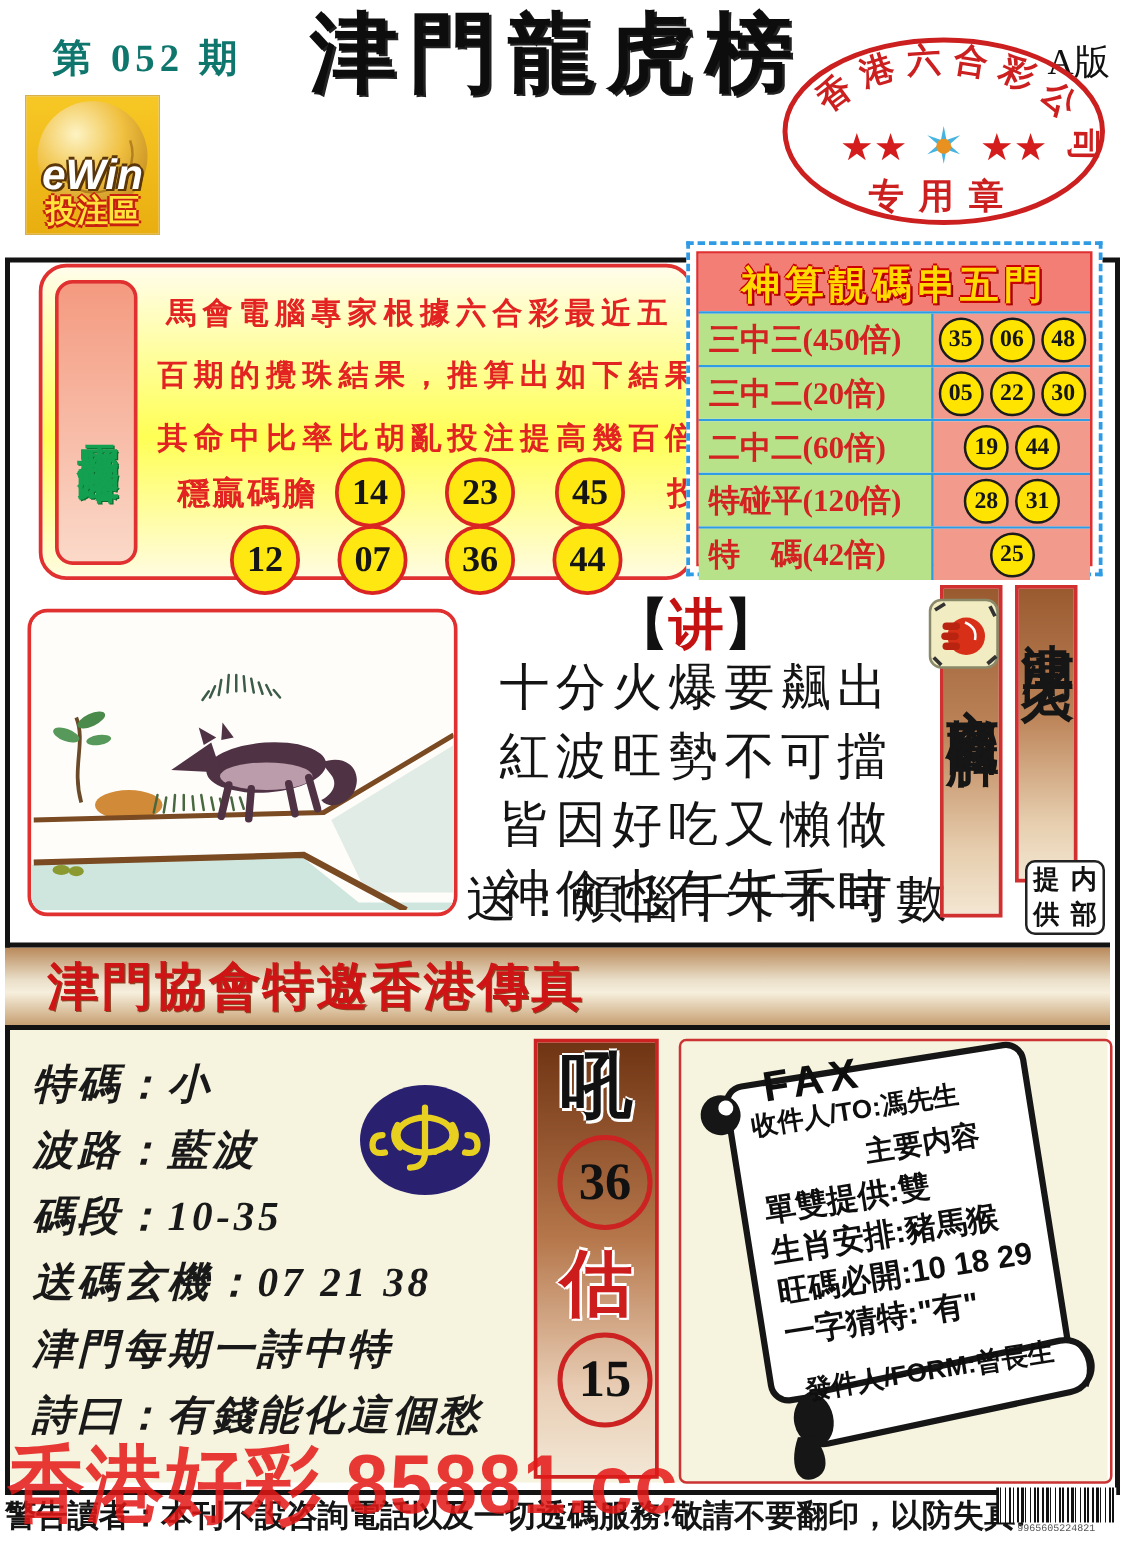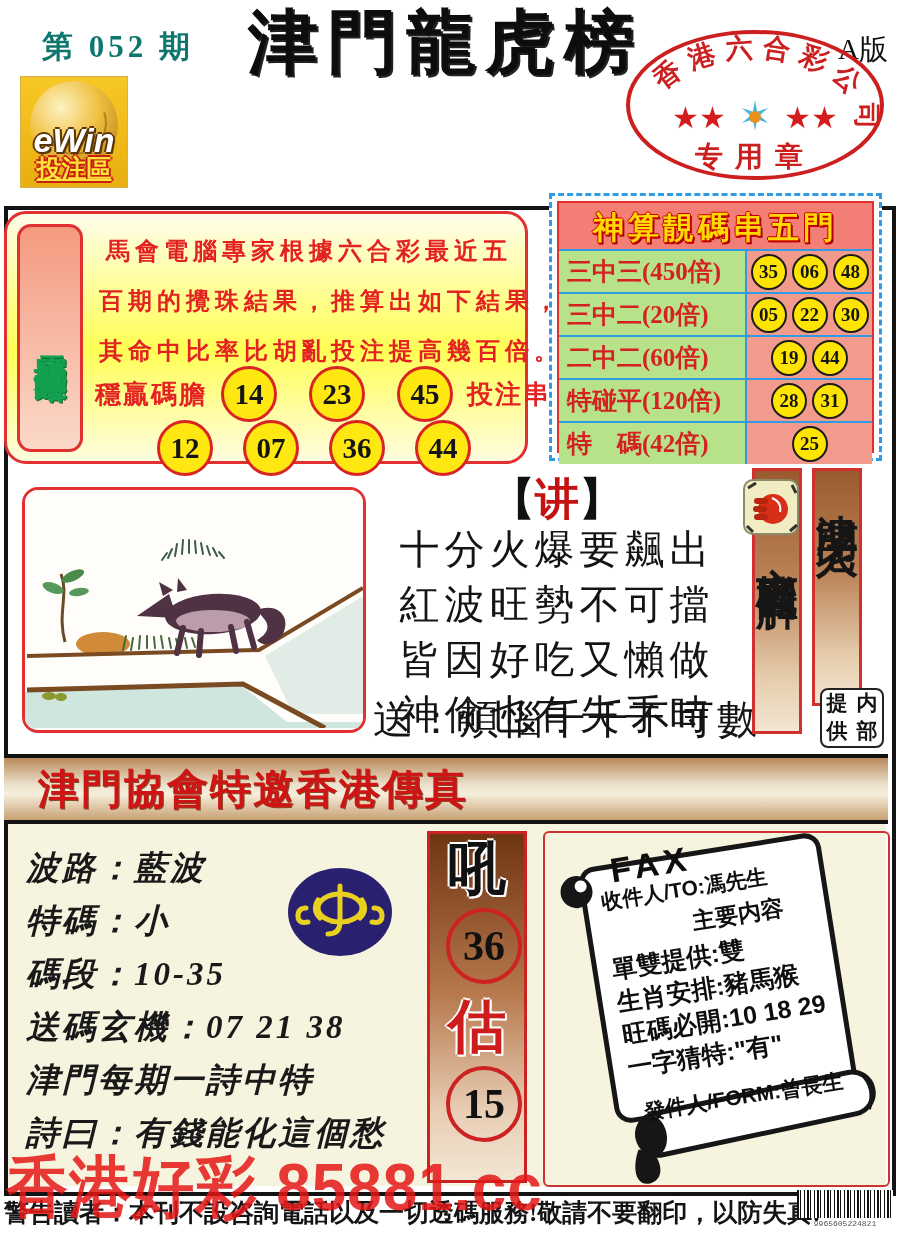--- a/index.html
+++ b/index.html
@@ -17,45 +17,45 @@
   .ewin{left:20px;top:76px;width:106px;height:110px;background:linear-gradient(180deg,#f7c825,#e9ae10);
         border:1px solid #d8b04a;overflow:hidden;}
   .ewin-ball{position:absolute;left:9px;top:4px;width:88px;height:88px;border-radius:50%;
         background:radial-gradient(circle at 35% 30%,#fdf3c4,#f0c040 45%,#b57b12 95%);}
   .ewin-seam{position:absolute;left:22px;top:14px;width:60px;height:60px;border-radius:50%;
         border:2px solid rgba(120,70,0,.45);border-top-color:transparent;border-left-color:transparent;transform:rotate(25deg);}
   .ewin-brand{position:absolute;left:6px;top:44px;width:94px;text-align:center;font-size:34px;font-weight:900;font-style:italic;
         color:#fff;font-family:"Liberation Sans",sans-serif;
         text-shadow:-2px 0 #5a3608,2px 0 #5a3608,0 -2px #5a3608,0 2px #5a3608,2px 2px #5a3608;}
   .ewin-sub{position:absolute;left:0;bottom:2px;width:106px;text-align:center;font-size:25px;font-weight:900;
-        color:#ffe23a;text-shadow:-2px 0 #c82010,2px 0 #c82010,0 -2px #c82010,0 2px #c82010;text-decoration:underline;}
+        color:#ffe23a;text-shadow:-2px 0 #c82010,2px 0 #c82010,0 -2px #c82010,0 2px #c82010;}
 
   
   .stamp{left:622px;top:26px;width:266px;height:158px;}
 
   
   .frame{left:4px;top:206px;width:884px;height:982px;border:4px solid #131313;}
   .banner{left:4px;top:754px;width:884px;height:70px;box-sizing:border-box;
           border:4px solid #131313;border-left:none;border-right:none;
           background:linear-gradient(180deg,#b9895a,#eadfc9 42%,#f6efdd 58%,#c7a072);
           display:flex;align-items:center;justify-content:space-between;padding:0 34px;z-index:3;}
   .banner span{font-size:41px;font-weight:900;color:#ce1414;letter-spacing:2px;text-shadow:1px 1px 0 #8a4a28;}
   .bottom-bg{left:8px;top:824px;width:878px;height:362px;background:#f6f3de;}
 
   
-  .ybox{left:4px;top:211px;width:518px;height:247px;border:3px solid #e03030;border-radius:22px;
+  .ybox{left:31px;top:211px;width:518px;height:247px;border:3px solid #e03030;border-radius:22px;
         background:linear-gradient(180deg,#fffdea 0%,#ffff55 55%,#fffce0 100%);z-index:2;}
   .side-label{position:absolute;left:10px;top:10px;width:60px;height:222px;border:3px solid #e03030;border-radius:14px;
         background:linear-gradient(180deg,#f49a80,#fbd9c9);display:flex;align-items:center;justify-content:center;}
   .side-label span{writing-mode:vertical-rl;text-orientation:upright;font-size:33px;font-weight:900;color:#13a050;
         letter-spacing:3px;text-shadow:1px 1px 0 #0a6a30;}
   .intro{position:absolute;left:92px;top:12px;width:420px;}
   .intro .intro-line{font-size:24px;line-height:50px;font-weight:900;color:#e32222;letter-spacing:5px;text-align:center;white-space:nowrap;}
   .srow1{position:absolute;left:88px;top:152px;width:428px;display:flex;align-items:center;gap:14px;}
-  .srow1 .slabel{font-size:26px;font-weight:900;color:#e32222;letter-spacing:2px;white-space:nowrap;}
+  .srow1 .slabel{font-size:26px;font-weight:900;color:#e32222;letter-spacing:2px;white-space:nowrap;margin-left:20px;}
   .srow2{position:absolute;left:150px;top:206px;display:flex;gap:30px;}
   .ball{display:inline-flex;align-items:center;justify-content:center;border-radius:50%;background:#ffe812;color:#151515;font-weight:900;}
   .ball.big{width:50px;height:50px;border:3px solid #da2424;font-size:29px;flex:none;}
   .ball.small{width:32px;height:32px;border:2px solid #1c1c1c;background:#ffe400;font-size:19px;flex:none;}
 
   
   .combo{left:549px;top:193px;width:333px;height:268px;border:3px dashed #2f9be4;background:#fff;z-index:2;box-sizing:border-box;}
   .combo-inner{position:absolute;left:5px;top:5px;right:5px;bottom:5px;border:2px solid #e03030;}
   .combo-header{height:46px;background:#f27e76;display:flex;align-items:flex-end;justify-content:center;}
   .combo-header span{font-size:31px;font-weight:900;color:#ffd900;letter-spacing:4px;
@@ -296,22 +296,22 @@
   <path d="M30,20 q10,4 8,14" stroke="#fff" stroke-width="2" fill="none"></path>
 </svg>
 <div class="abs corner-box">
     <div class="corner-char">提</div>
     <div class="corner-char">内</div>
     <div class="corner-char">供</div>
     <div class="corner-char">部</div>
   </div>
 
 <div class="abs hand-lines">
+    <div class="hand-line">特碼：小</div>
     <div class="hand-line">波路：藍波</div>
-    <div class="hand-line">特碼：小</div>
     <div class="hand-line">碼段：10-35</div>
     <div class="hand-line">送碼玄機：07 21 38</div>
     <div class="hand-line">津門每期一詩中特</div>
     <div class="hand-line">詩曰：有錢能化這個愁</div>
   </div>
 
 <svg class="abs oval-logo" viewBox="0 0 108 96">
   <ellipse cx="54" cy="48" rx="52" ry="44" fill="#2a2070"></ellipse>
   <g stroke="#e8d020" stroke-width="5" fill="none" stroke-linecap="round">
     <ellipse cx="54" cy="44" rx="22" ry="14"></ellipse>

